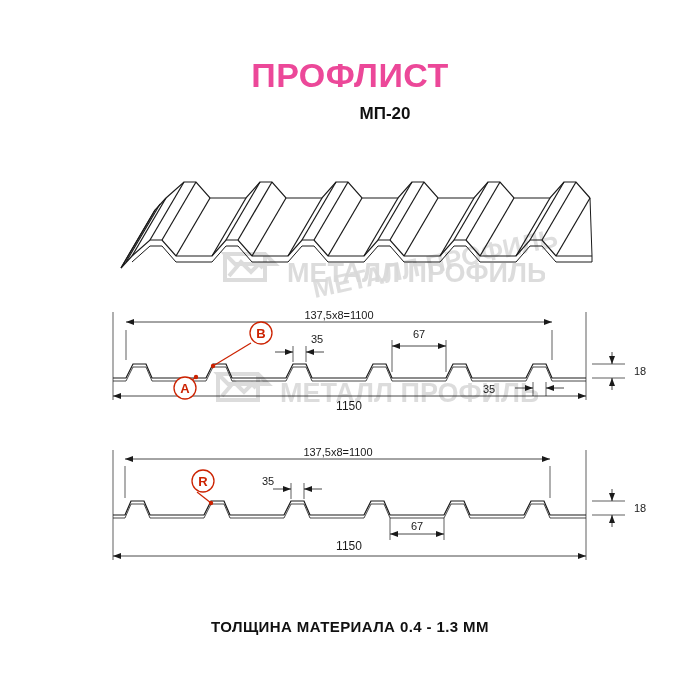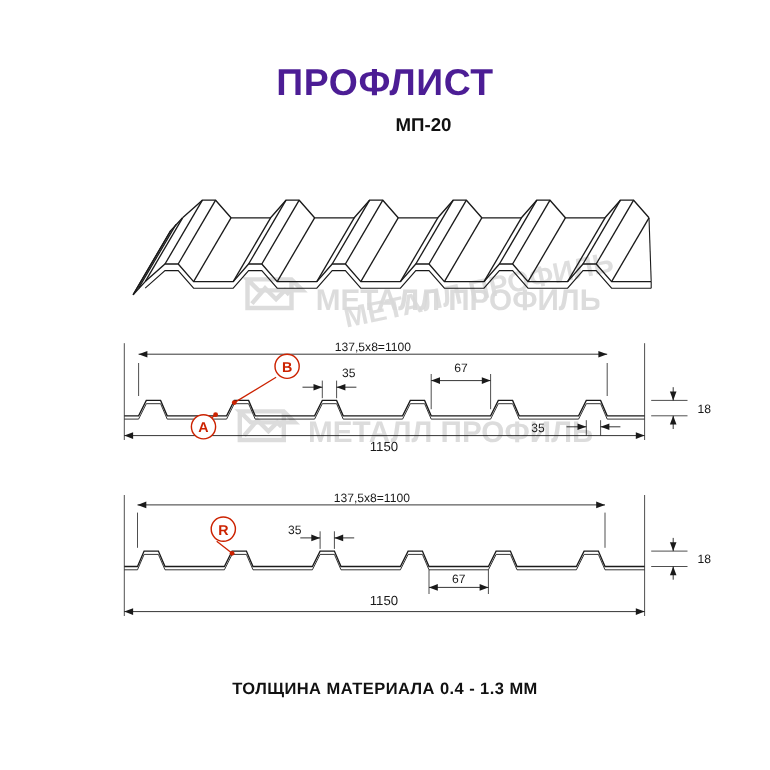--- a/index.html
+++ b/index.html
@@ -22,21 +22,21 @@
   }
   .title {
     position: absolute;
     top: 56px;
     left: 0;
     width: 700px;
     text-align: center;
     font-size: 34px;
     font-weight: bold;
     letter-spacing: 0.5px;
-    color: #4c1d95;
+    color: #ec4899;
   }
   .subtitle {
     position: absolute;
     top: 104px;
     left: 0;
     width: 700px;
     text-align: center;
     font-size: 17px;
     font-weight: bold;
     color: #111;

